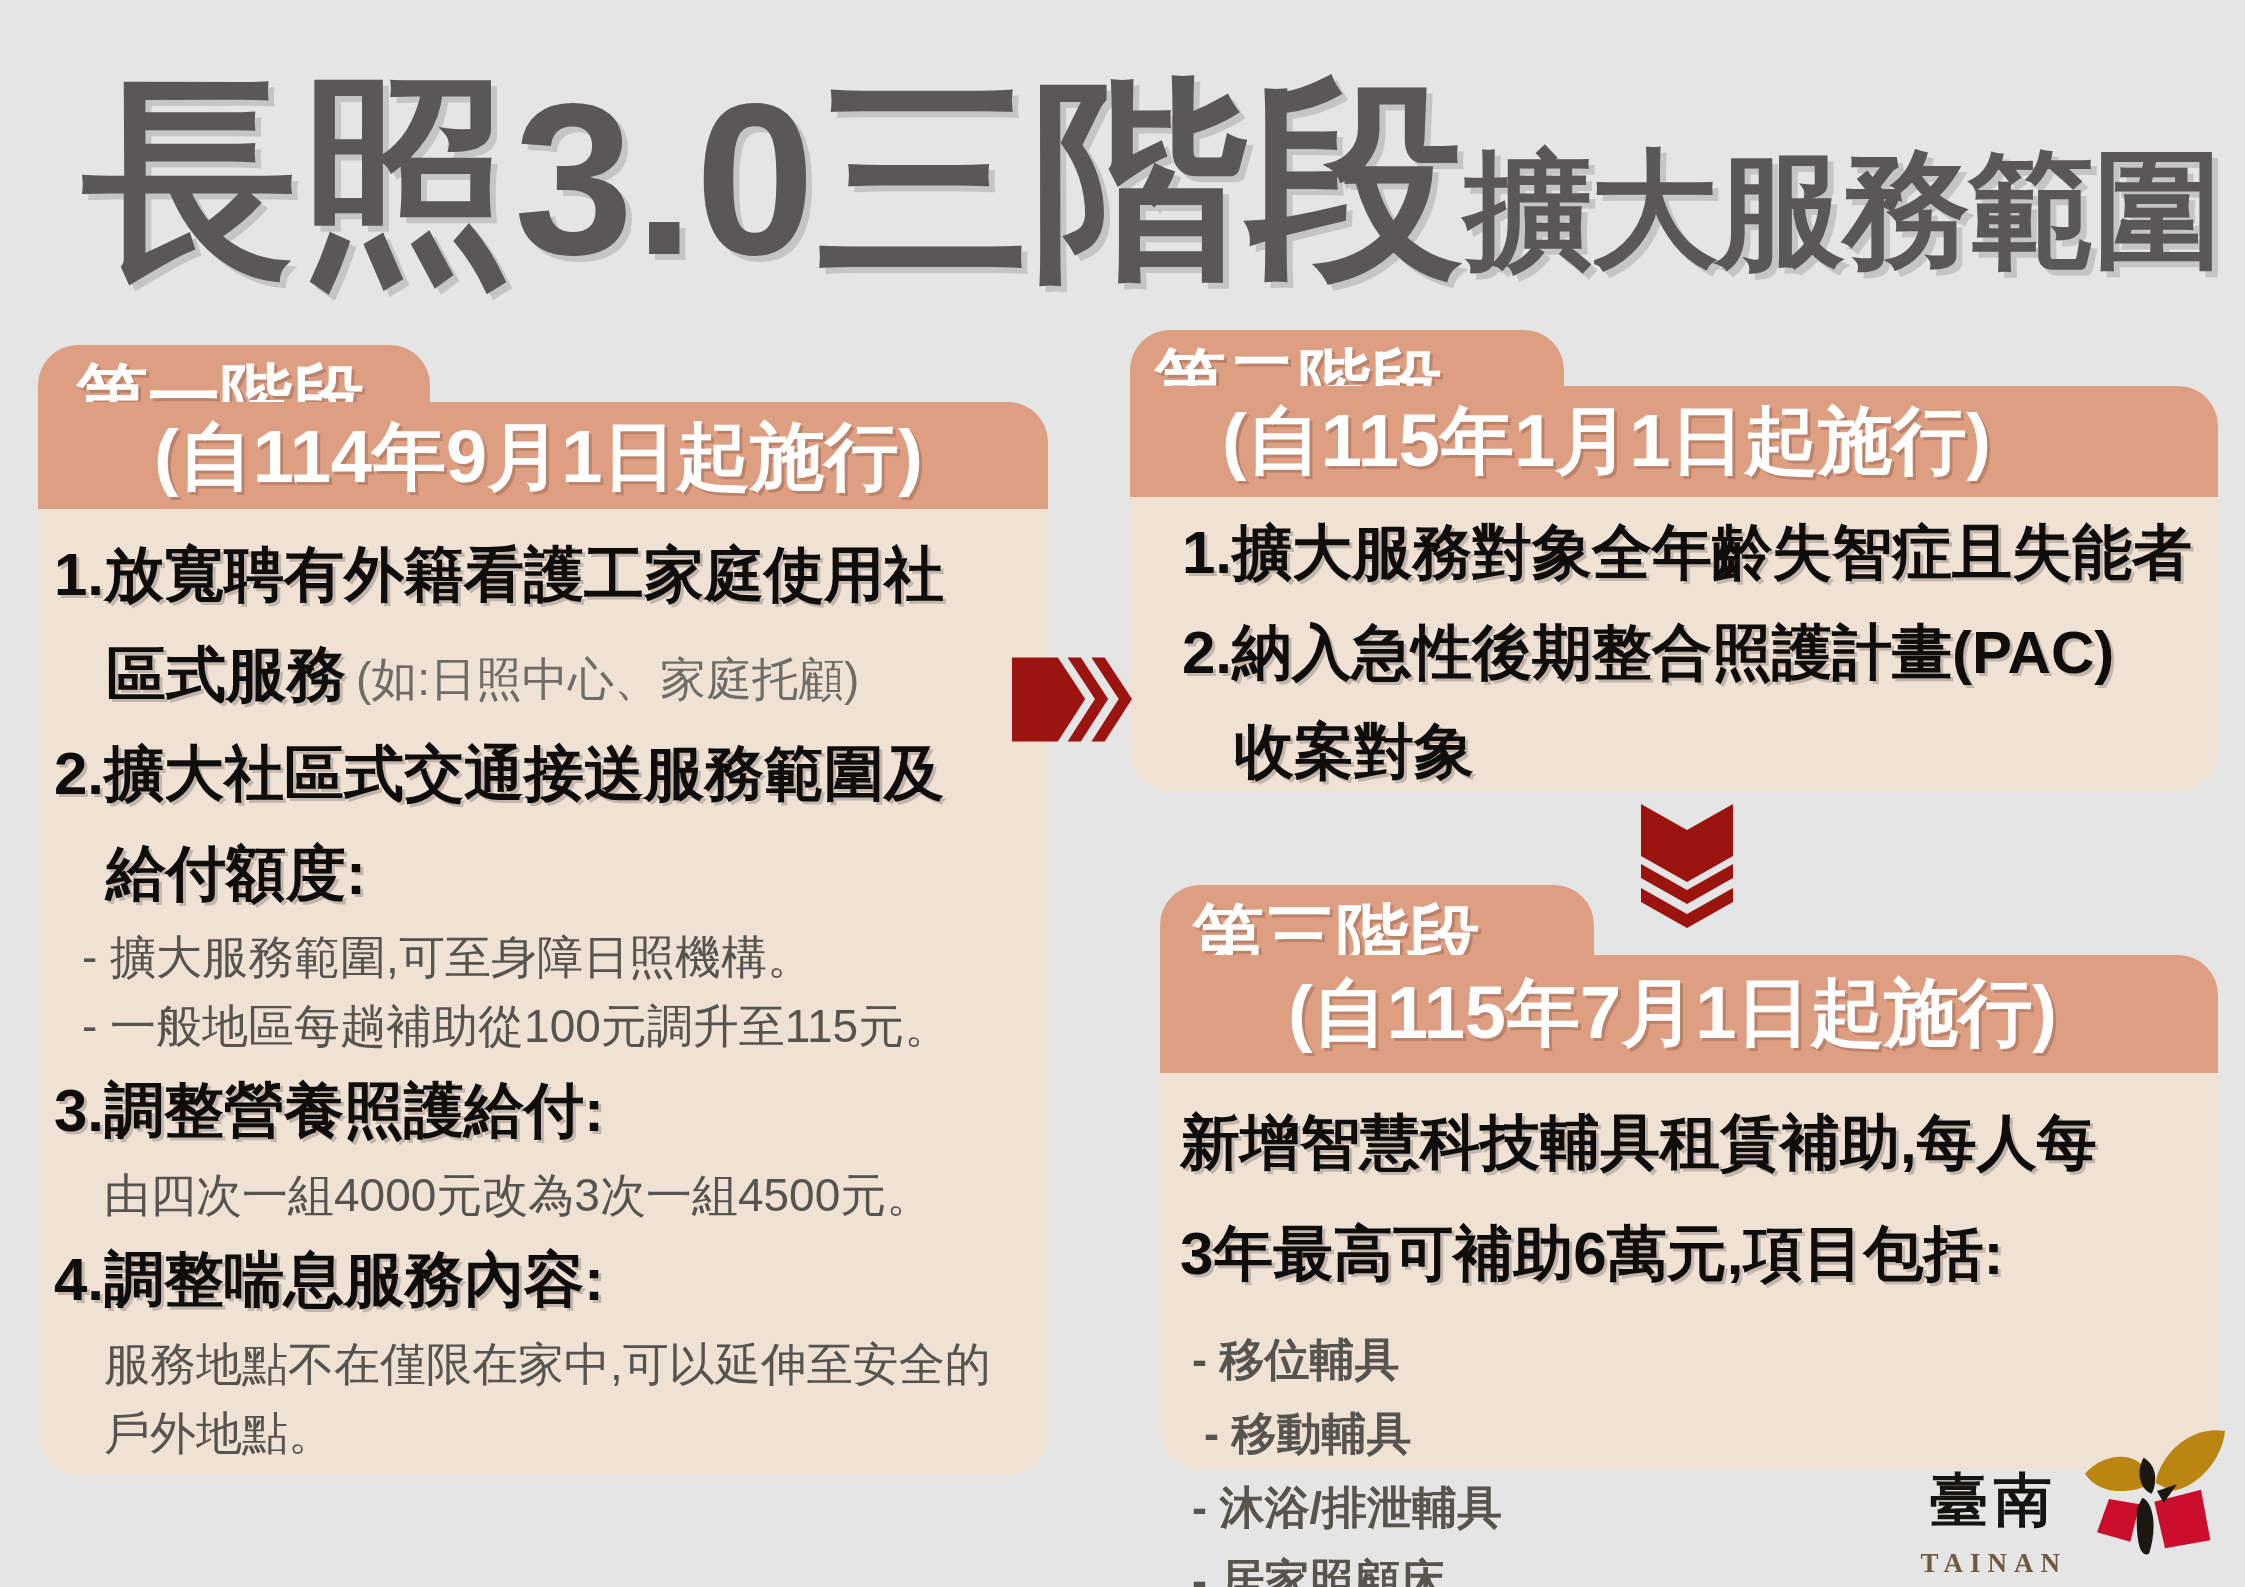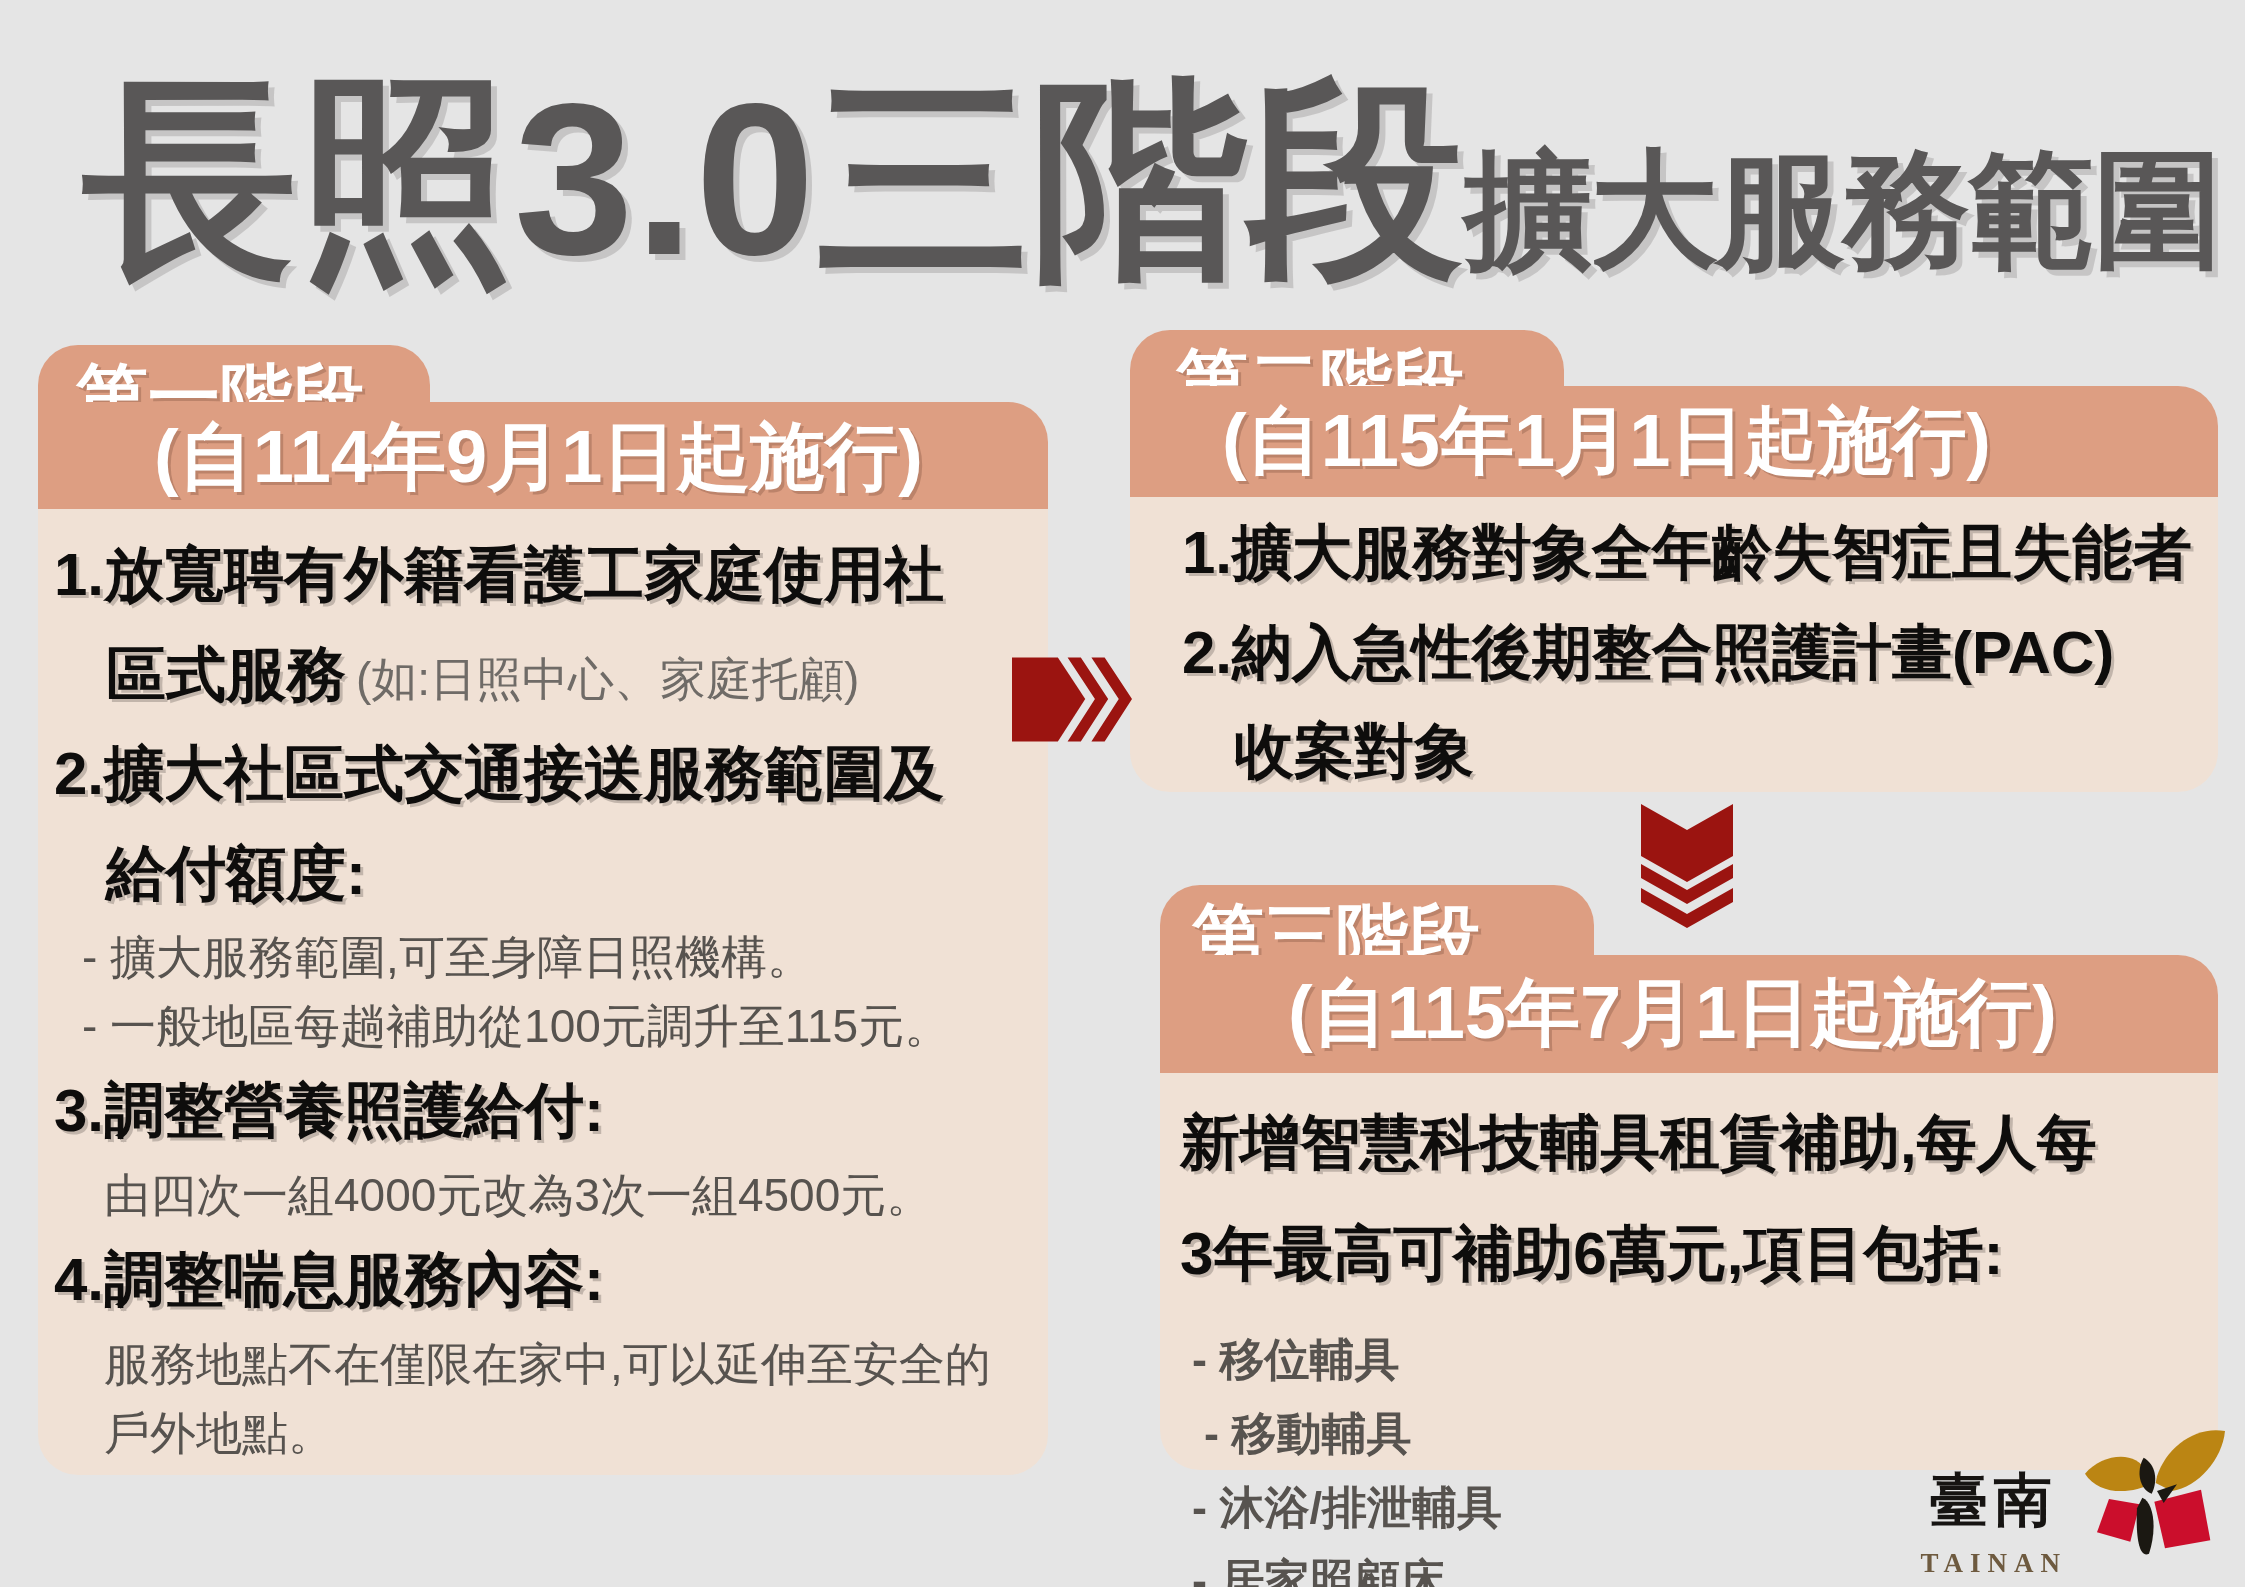--- a/index.html
+++ b/index.html
@@ -49,21 +49,21 @@
   
   .stage-1{left:38px;top:345px;width:1010px;height:1130px;}
   .stage-1 .tab{width:392px;height:170px;}
   .stage-1 .tab .tab-text{padding-left:38px;}
   .stage-1 .bar{top:57px;height:107px;}
   .stage-1 .bar .bar-text{padding-left:116px;}
   .stage-1 .panel-body{top:164px;padding:16px 24px 0 16px;}
   
   .stage-2{left:1130px;top:330px;width:1088px;height:462px;}
   .stage-2 .tab{width:434px;height:170px;}
-  .stage-2 .tab .tab-text{padding-left:46px;}
+  .stage-2 .tab .tab-text{padding-left:24px;}
   .stage-2 .bar{top:56px;height:111px;}
   .stage-2 .bar .bar-text{padding-left:92px;}
   .stage-2 .panel-body{top:167px;padding:6px 20px 0 52px;}
   
   .stage-3{left:1160px;top:885px;width:1058px;height:585px;}
   .stage-3 .tab{width:434px;height:175px;}
   .stage-3 .tab .tab-text{padding-left:32px;}
   .stage-3 .bar{top:70px;height:118px;}
   .stage-3 .bar .bar-text{padding-left:128px;line-height:116px;}
   .stage-3 .panel-body{top:188px;padding:14px 20px 0 20px;}

